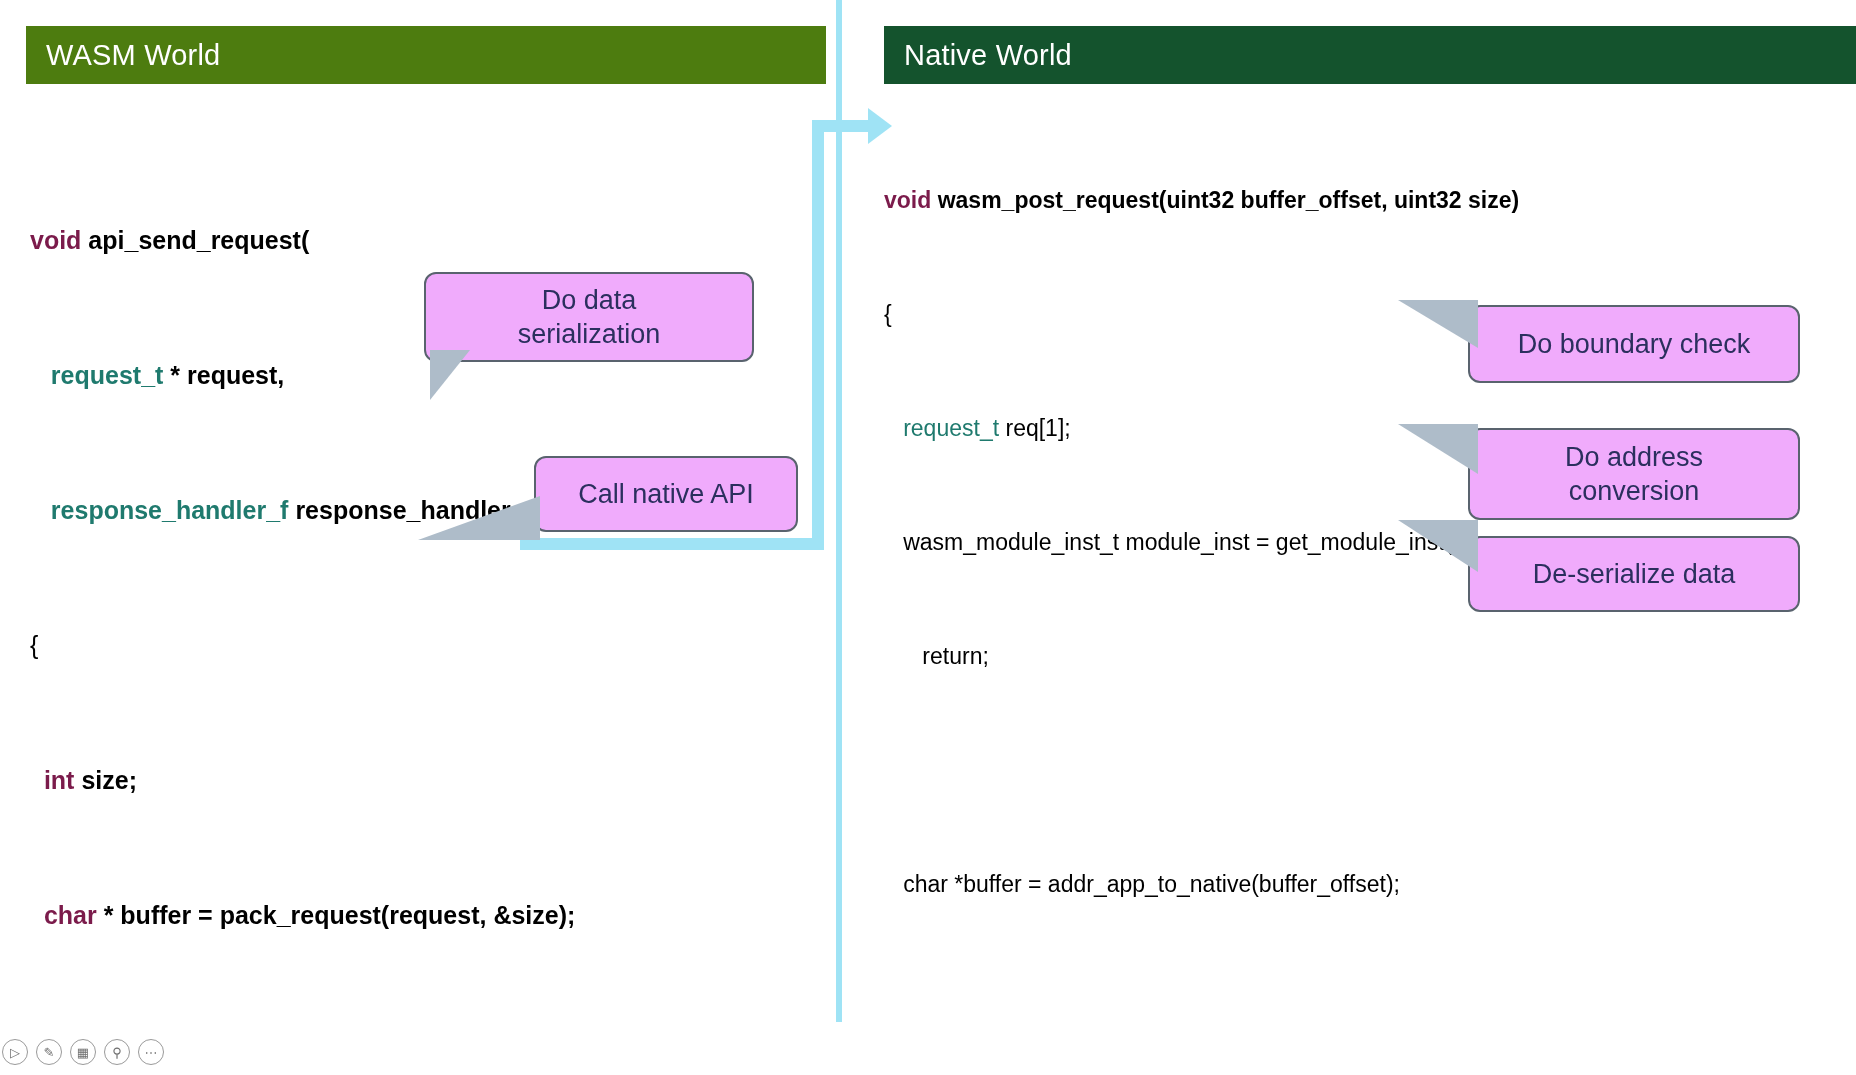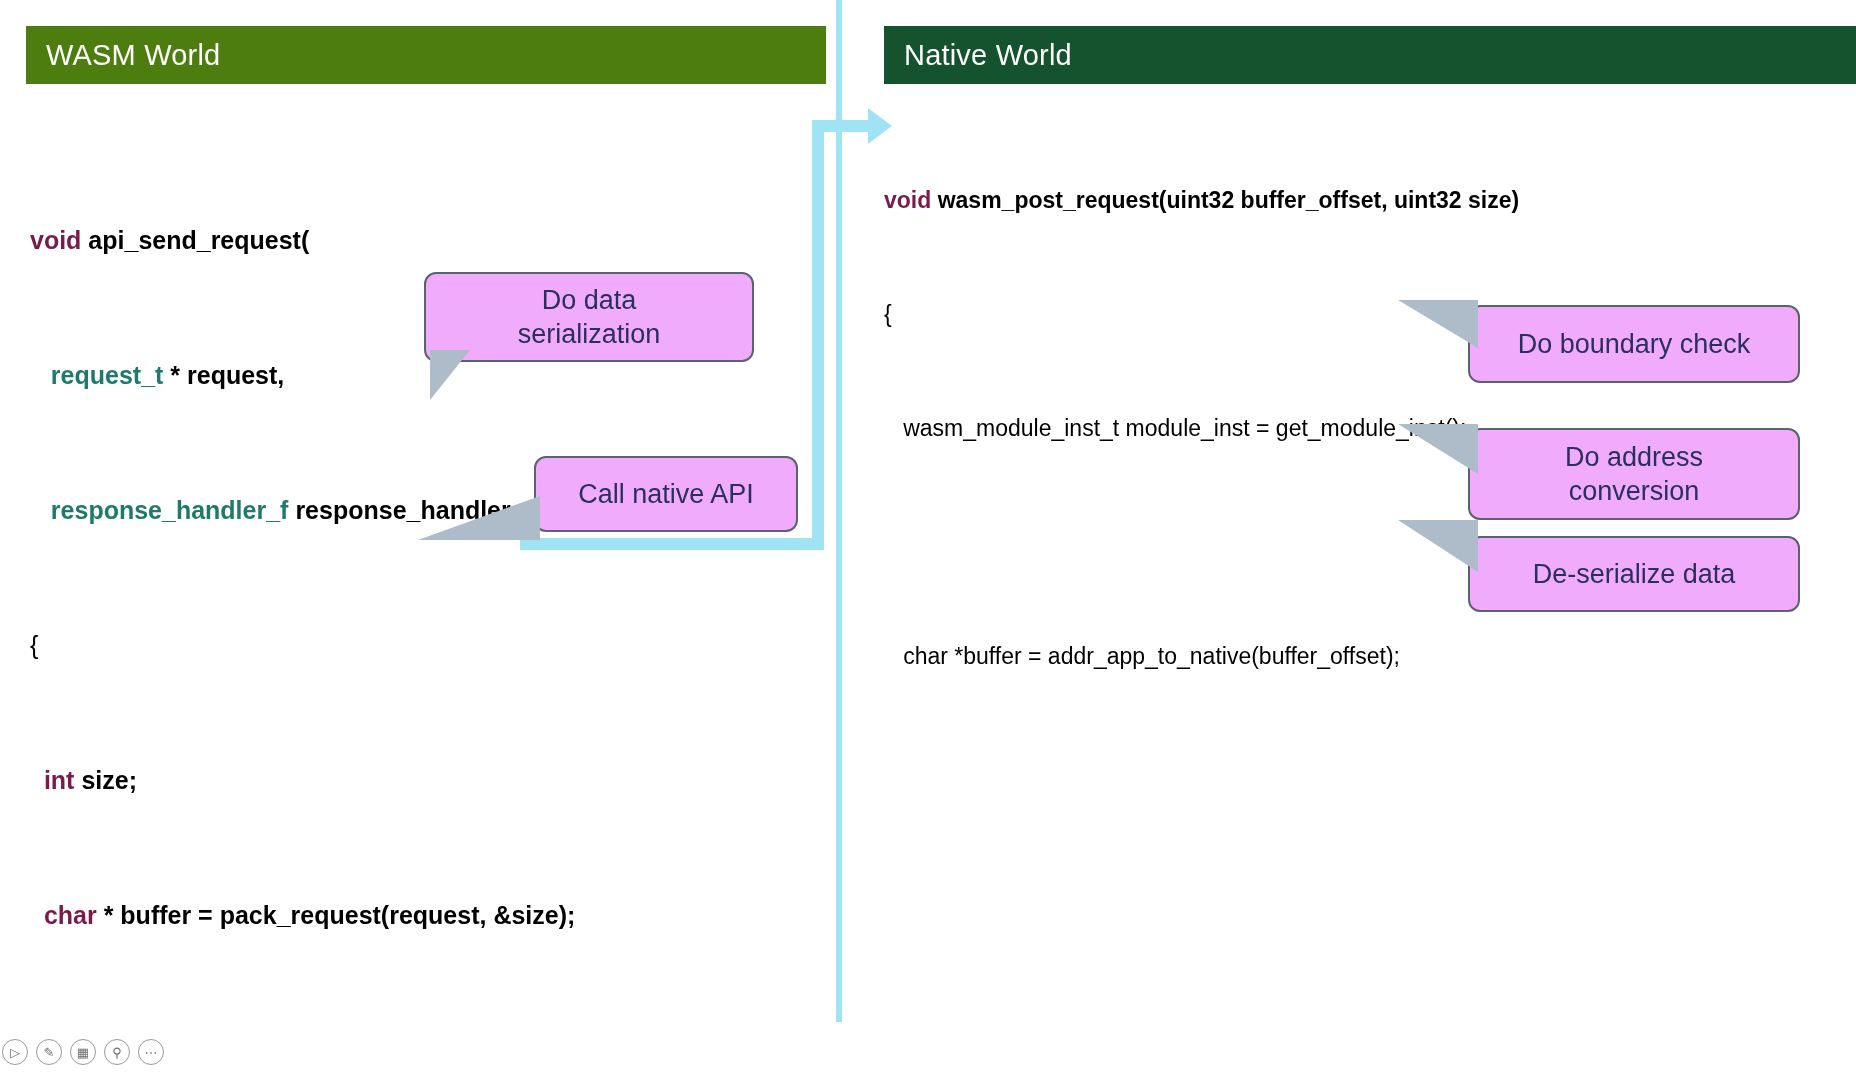--- a/index.html
+++ b/index.html
@@ -220,21 +220,23 @@
   
   
   
   
   
 </div>
 
 <div class="code" id="native-code">
   <span class="ln"><span class="kw">void</span> <span class="b">wasm_post_request(uint32 buffer_offset, uint32 size)</span></span>
   <span class="ln">{</span>
+  <span class="ln">   <span class="type-n">request_t</span> req[1];</span>
   <span class="ln">   wasm_module_inst_t module_inst = get_module_inst();</span>
+  <span class="ln">      return;</span>
   <span class="ln blank"> </span>
   <span class="ln">   char *buffer = addr_app_to_native(buffer_offset);</span>
   
   
   
   
   
   
   
   

